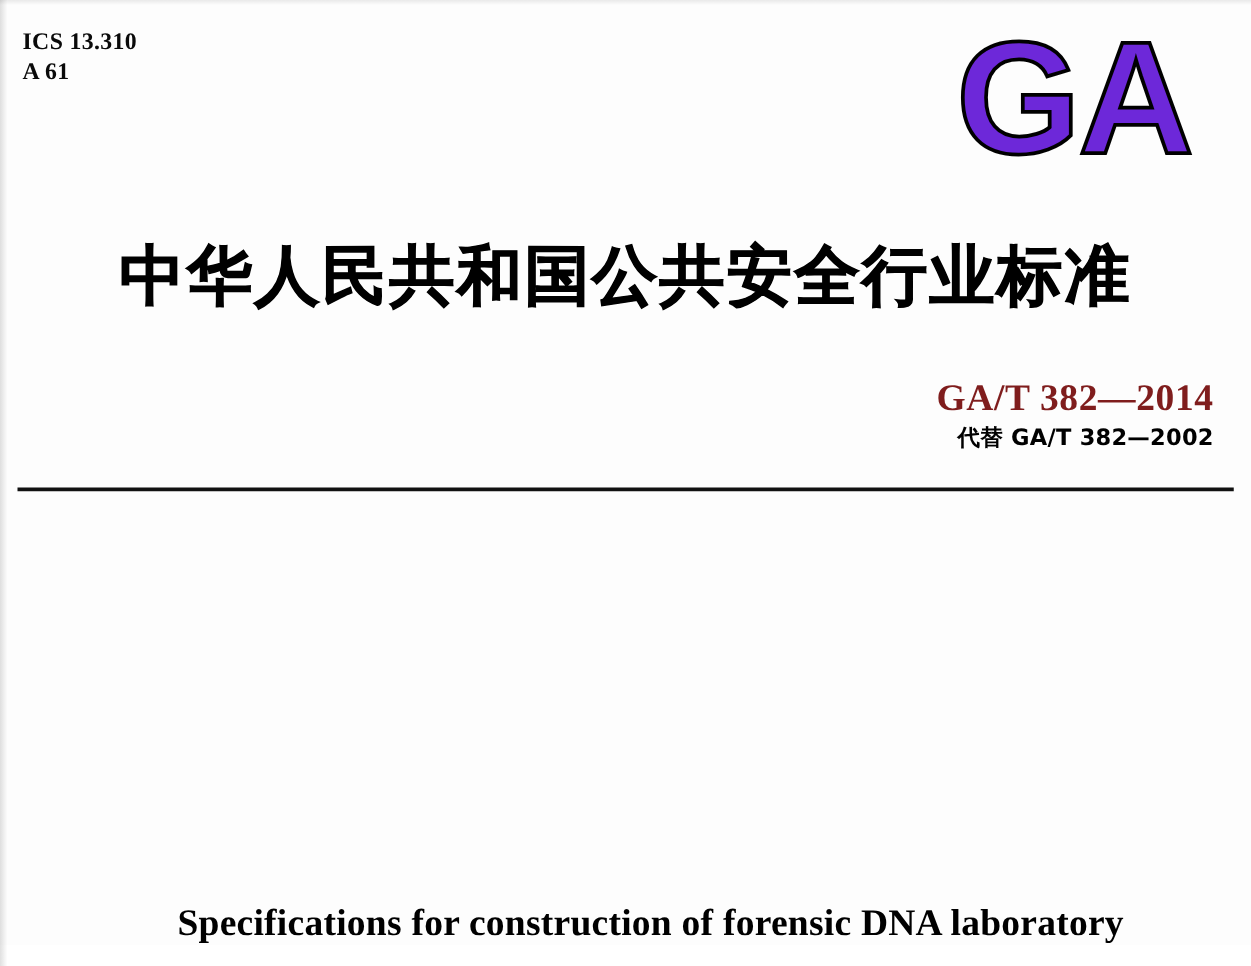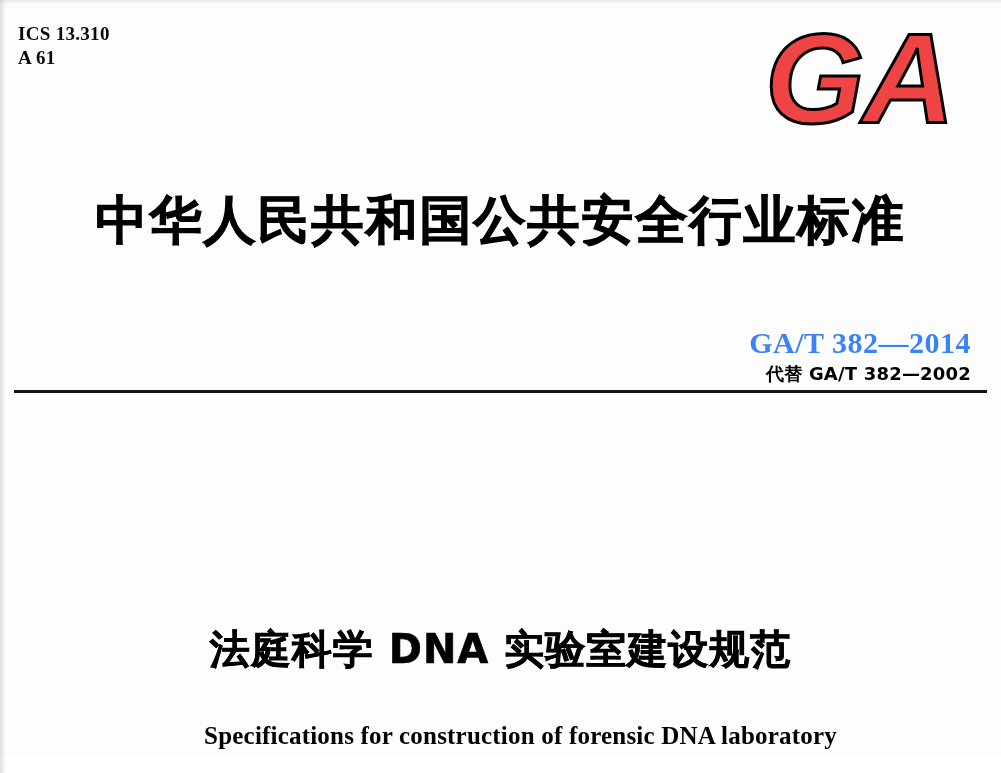--- a/index.html
+++ b/index.html
@@ -42,22 +42,21 @@
   .ga-logo {
     position: absolute;
     right: 48px;
     top: 18px;
     font-family: "Liberation Sans", sans-serif;
     font-weight: bold;
     font-size: 128px;
     line-height: 0.95;
     letter-spacing: -2px;
     -webkit-text-stroke: 3px #000;
-    color: #ef4444;
-    font-style: italic;
+    color: #6d28d9;
   }
 
   
   .std-title {
     position: absolute;
     left: 0;
     right: 0;
     top: 186px;
     text-align: center;
     font-family: "DejaVu Sans", sans-serif;
@@ -73,23 +72,22 @@
     position: absolute;
     right: 30px;
     top: 302px;
     text-align: right;
   }
   .num-main {
     font-family: "Liberation Serif", serif;
     font-weight: bold;
     font-size: 30px;
     letter-spacing: 0.5px;
-    color: #3b82f6;
+    color: #7f1d1d;
     white-space: nowrap;
-    margin-top: 24px;
   }
   .num-sub {
     margin-top: 2px;
     font-family: "DejaVu Sans", sans-serif;
     font-weight: bold;
     font-size: 18px;
     letter-spacing: 0.2px;
     color: #000;
     white-space: nowrap;
   }
@@ -121,21 +119,21 @@
 
   
   .doc-subtitle {
     position: absolute;
     left: 0;
     right: 0;
     top: 722px;
     text-align: center;
     font-family: "Liberation Serif", serif;
     font-weight: bold;
-    font-size: 25px;
+    font-size: 30px;
     letter-spacing: 0.2px;
     color: #000;
     padding-left: 40px;
   }
 
   
   .scan-edge-left {
     position: absolute;
     left: 0; top: 0;
     width: 6px; height: 773px;
@@ -167,17 +165,16 @@
 
   <div class="std-title">中华人民共和国公共安全行业标准</div>
 
   <div class="num-block">
     <div class="num-main">GA/T 382—2014</div>
     <div class="num-sub">代替 GA/T 382—2002</div>
   </div>
 
   <div class="rule"></div>
 
-  <div class="doc-title">法庭科学 DNA 实验室建设规范</div>
 
   <div class="doc-subtitle">Specifications for construction of forensic DNA laboratory</div>
 
 </div>
 
 </body></html>

